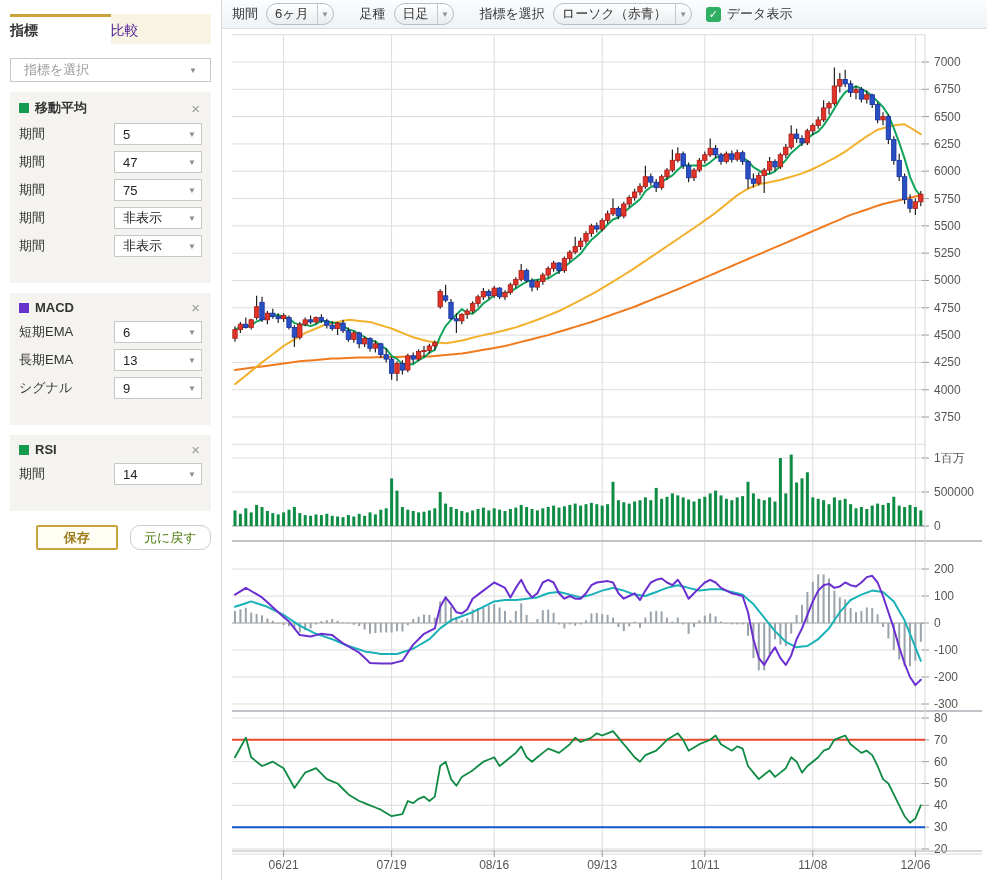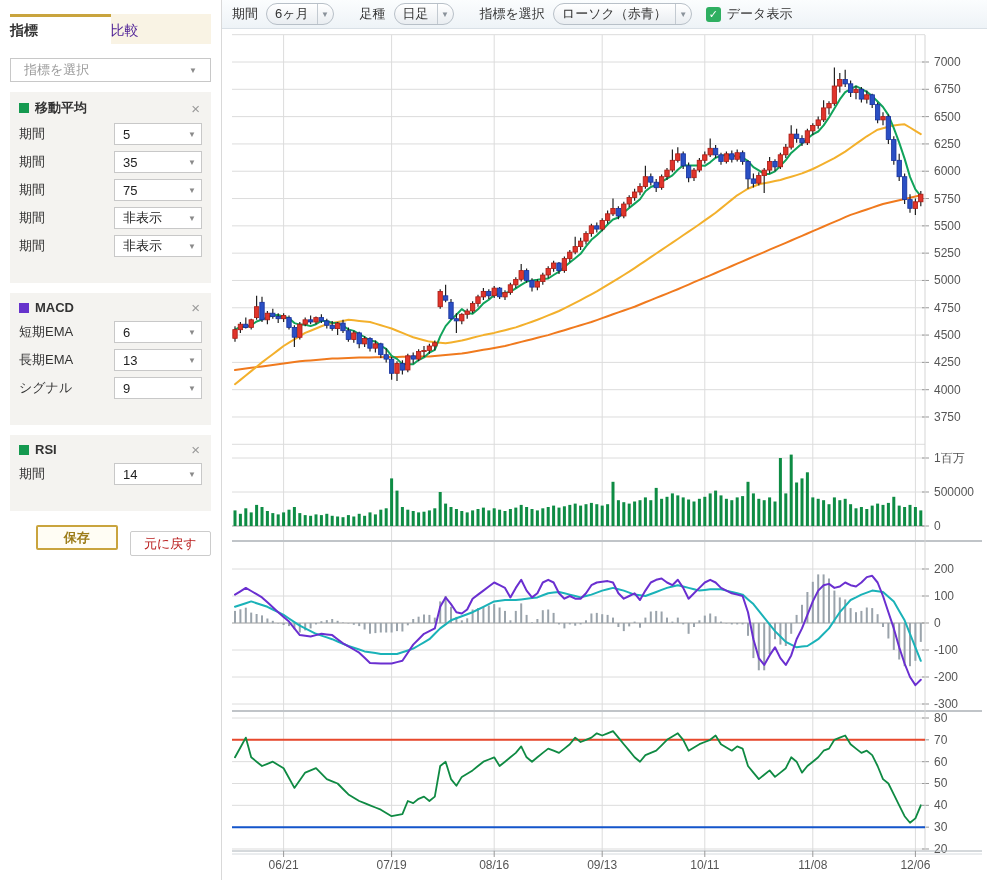--- a/index.html
+++ b/index.html
@@ -17,21 +17,21 @@
   .section { background:#f4f3f0; margin:10px 10px 0 10px; padding:7px 9px 26px 9px; }
   .sec-head { display:flex; align-items:center; margin-bottom:4px; }
   .swatch { width:10px; height:10px; display:inline-block; margin-right:6px; }
   .sec-title { font-size:13px; font-weight:bold; color:#333; flex:1; }
   .x-close { color:#9a9a9a; font-size:15px; line-height:15px; cursor:pointer; padding:0 2px; }
   .row { display:flex; align-items:center; justify-content:space-between; margin-top:6px; }
   .row-label { font-size:13px; color:#333; }
   .mini-select { width:88px; height:22px; background:#fff; border:1px solid #c8c8c8; display:flex; align-items:center; justify-content:space-between; padding:0 5px 0 8px; font-size:13px; color:#222; cursor:pointer; }
   .btn-row { display:flex; gap:12px; margin:14px 10px 0 12px; }
   .btn-save { width:88px; height:25px; background:#fffdf4; border:2px solid #c9a43e; border-radius:2px; color:#9c7c18; font-size:13px; font-weight:bold; cursor:pointer;margin-left:24px; }
-  .btn-reset { width:88px; height:25px; background:#fff; border:1px solid #cccccc; border-radius:2px; color:#b91c1c; font-size:13px; cursor:pointer;margin-top:6px; }
+  .btn-reset { width:88px; height:25px; background:#fff; border:1px solid #cccccc; border-radius:10px; color:#4d7c0f; font-size:13px; cursor:pointer; }
 
   
   .main { flex:1; display:flex; flex-direction:column; }
   .toolbar { height:33px; background:linear-gradient(#fbfdfe,#eef3f7); border-bottom:1px solid #d9e0e6; display:flex; align-items:center; padding-left:10px; font-size:13px; color:#333; gap:6px; }
   .tb-label { margin-right:2px; }
   .tb-gap { width:14px; }
   .tb-select { display:flex; align-items:center; height:22px; background:linear-gradient(#ffffff,#e9edf1); border:1px solid #b8c0c8; border-radius:11px; cursor:pointer; }
   .tb-val { padding:0 8px; }
   .tb-arrow { border-left:1px solid #c3cad1; height:100%; width:16px; display:flex; align-items:center; justify-content:center; color:#8a929a; font-size:8px; }
   .checkbox { width:15px; height:15px; background:#2eaf61; border-radius:3px; display:flex; align-items:center; justify-content:center; color:#fff; font-size:11px; margin-left:8px; cursor:pointer; }
@@ -65,21 +65,21 @@
       <div class="row">
         <span class="row-label">期間</span>
         <div class="mini-select">
             <span>5</span>
             <span class="caret">▼</span>
           </div>
       </div>
       <div class="row">
         <span class="row-label">期間</span>
         <div class="mini-select">
-            <span>35</span>
+            <span>47</span>
             <span class="caret">▼</span>
           </div>
       </div>
       <div class="row">
         <span class="row-label">期間</span>
         <div class="mini-select">
             <span>75</span>
             <span class="caret">▼</span>
           </div>
       </div>

